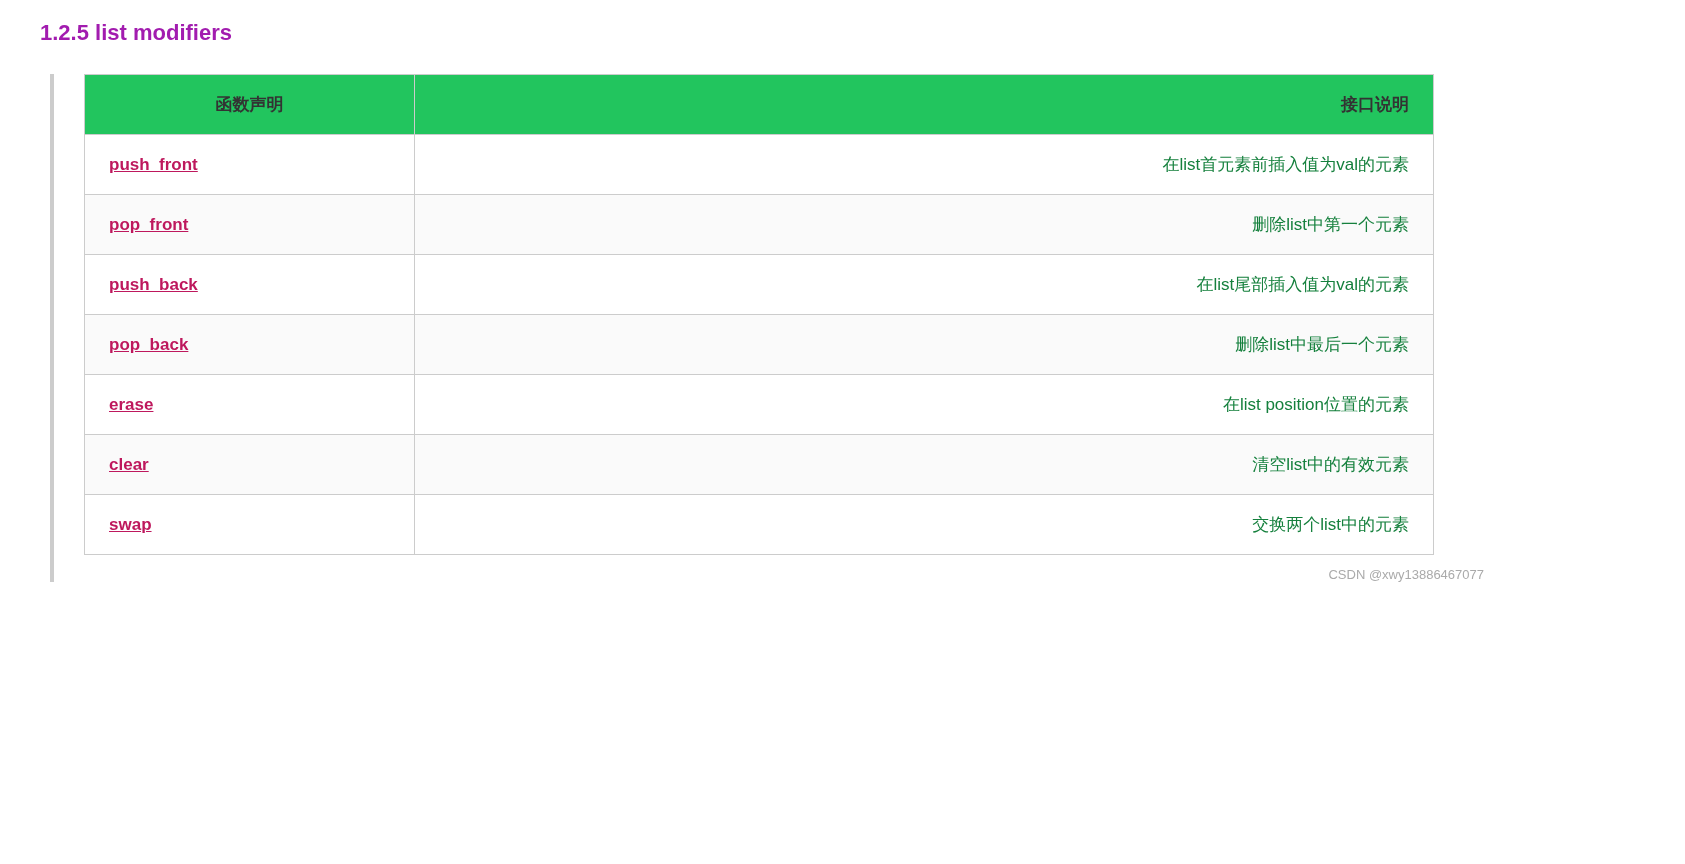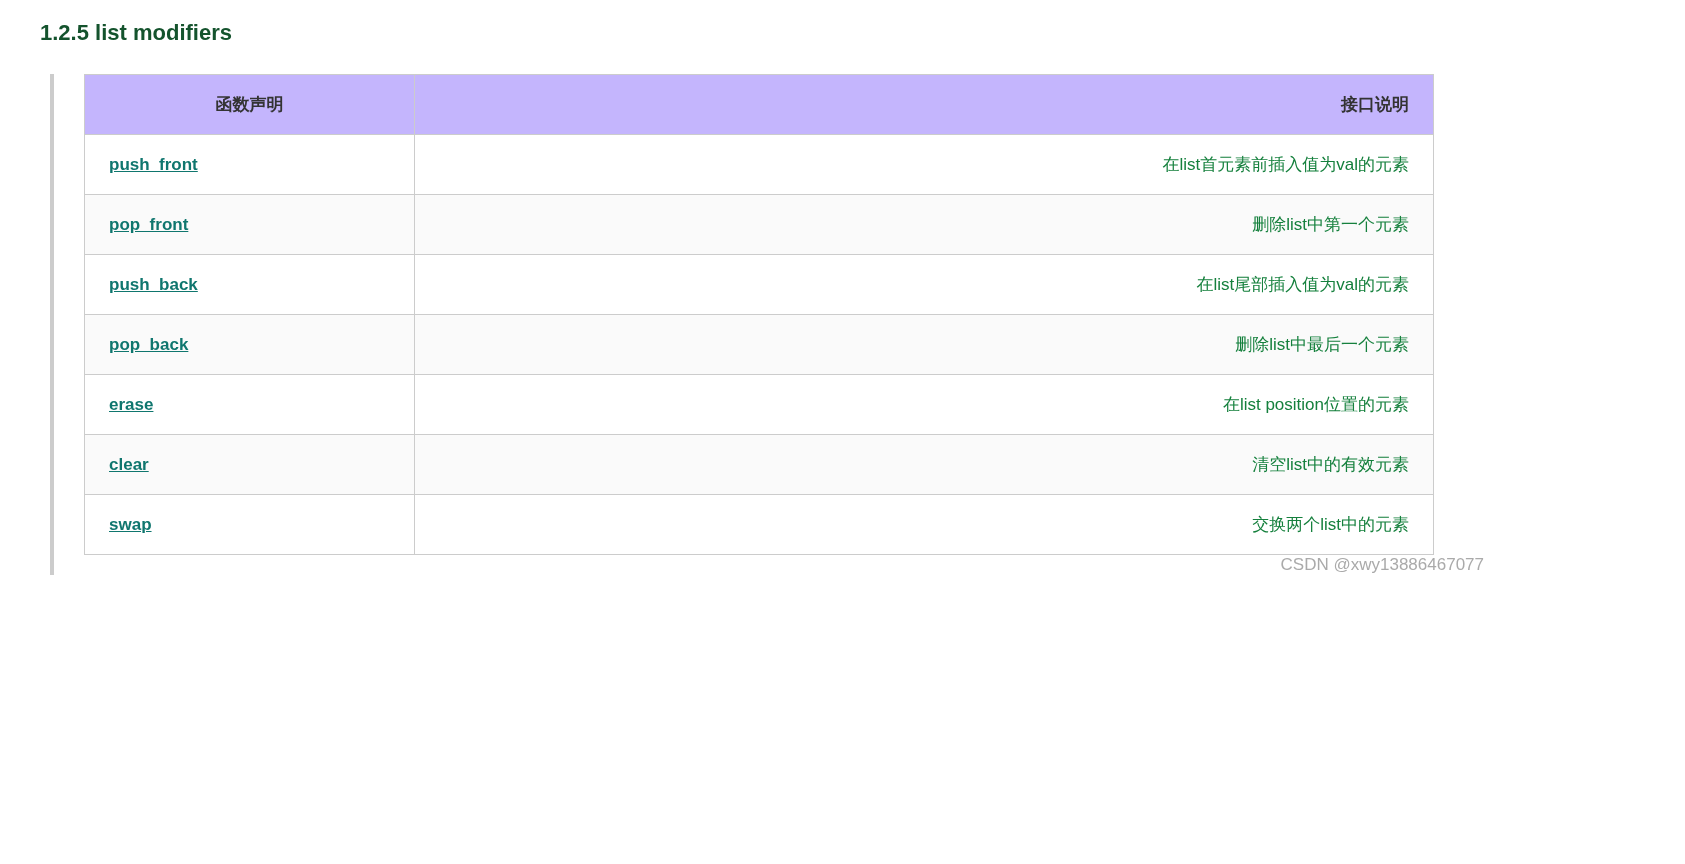--- a/index.html
+++ b/index.html
@@ -13,21 +13,21 @@
       background: #ffffff;
       color: #333;
       padding: 20px 40px;
       width: 1685px;
       min-height: 864px;
     }
 
     .page-title {
       font-size: 22px;
       font-weight: 700;
-      color: #14532d;
+      color: #a21caf;
       margin-bottom: 28px;
     }
 
     .left-border {
       border-left: 4px solid #ccc;
       padding-left: 30px;
       margin-left: 10px;
     }
 
     .table-wrapper {
@@ -41,21 +41,21 @@
     }
 
     th, td {
       border: 1px solid #cccccc;
       padding: 18px 24px;
       font-size: 17px;
       vertical-align: middle;
     }
 
     thead th {
-      background: #c4b5fd;
+      background: #22c55e;
       font-weight: 700;
       color: #333;
     }
 
     tbody tr {
       background: #ffffff;
     }
 
     tbody tr:nth-child(even) {
       background: #fafafa;
@@ -64,37 +64,38 @@
     .func-col {
       width: 330px;
     }
 
     .desc-col {
       width: 1020px;
       text-align: right;
     }
 
     .func-link {
-      color: #0f766e;
+      color: #be185d;
       text-decoration: underline;
       font-weight: 600;
       cursor: pointer;
       font-size: 17px;
       text-align: right;
     }
 
     .desc-text {
       color: #15803d;
       font-size: 17px;
     }
 
     .watermark {
       text-align: right;
       color: #aaaaaa;
-      font-size: 17px;
+      font-size: 13px;
+      margin-top: 12px;
       width: 1400px;
     }
   </style>
 </head>
 <body>
 
 <h1 class="page-title">1.2.5 list modifiers</h1>
 
 <div class="left-border">
   <div class="table-wrapper">

